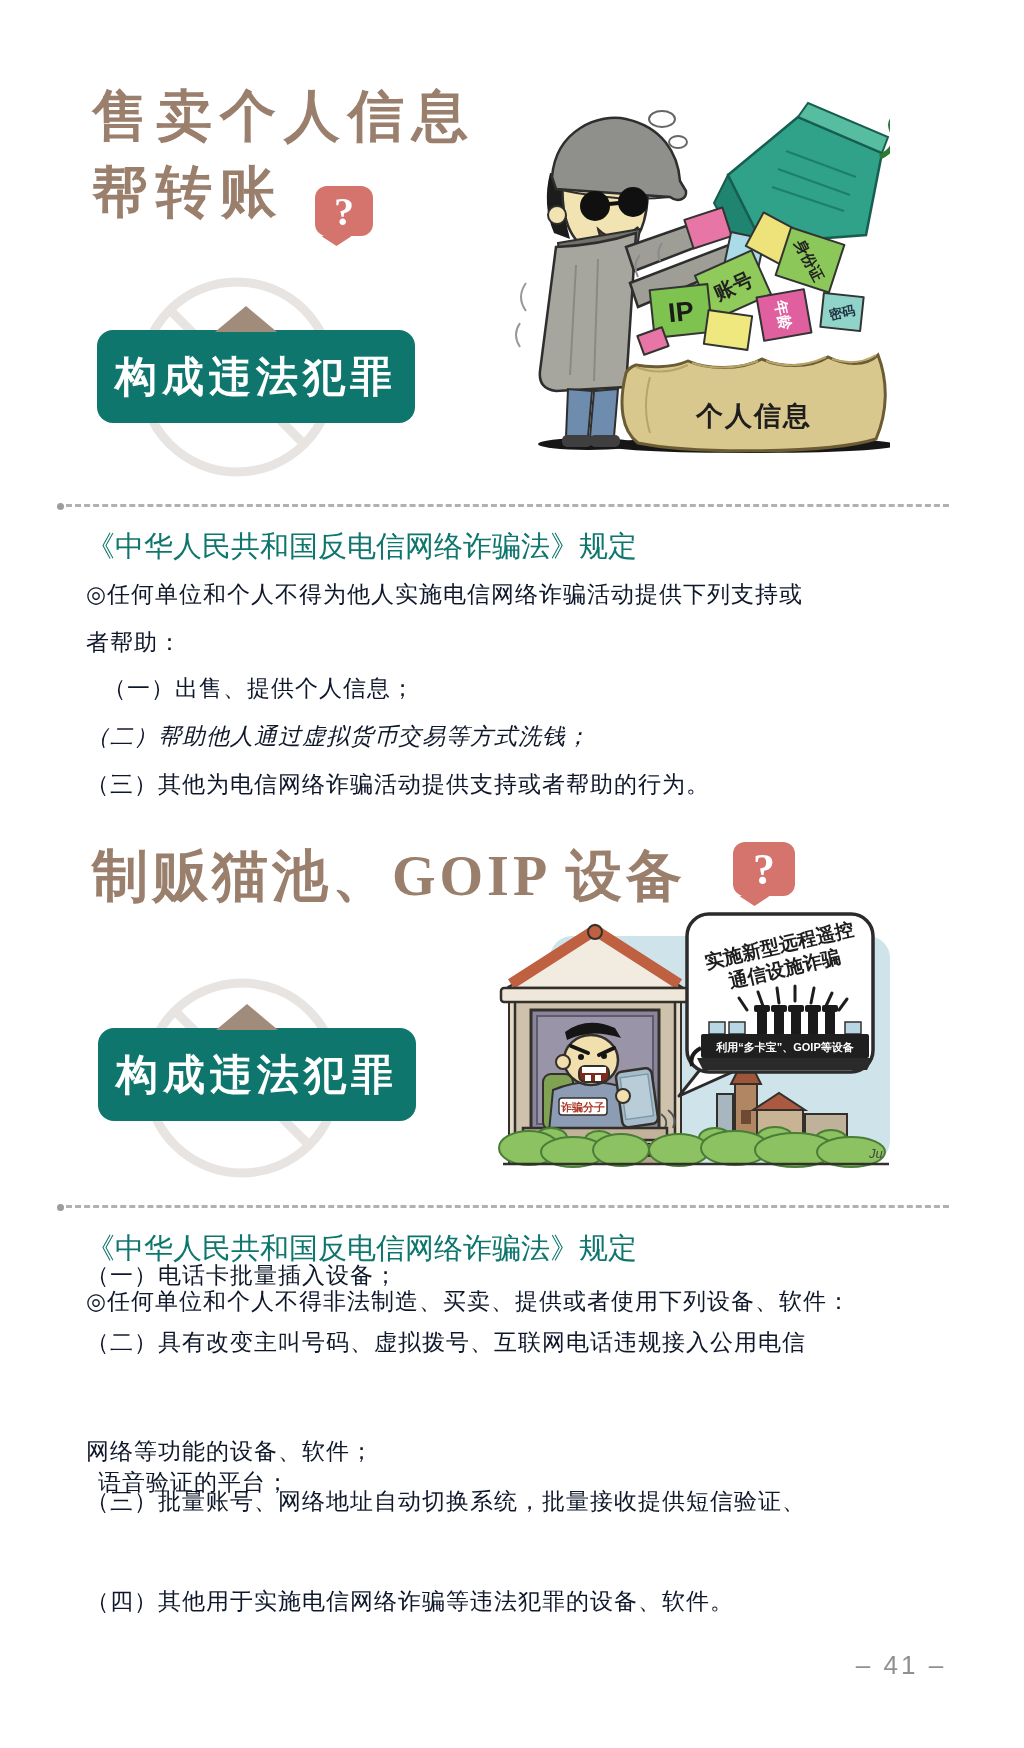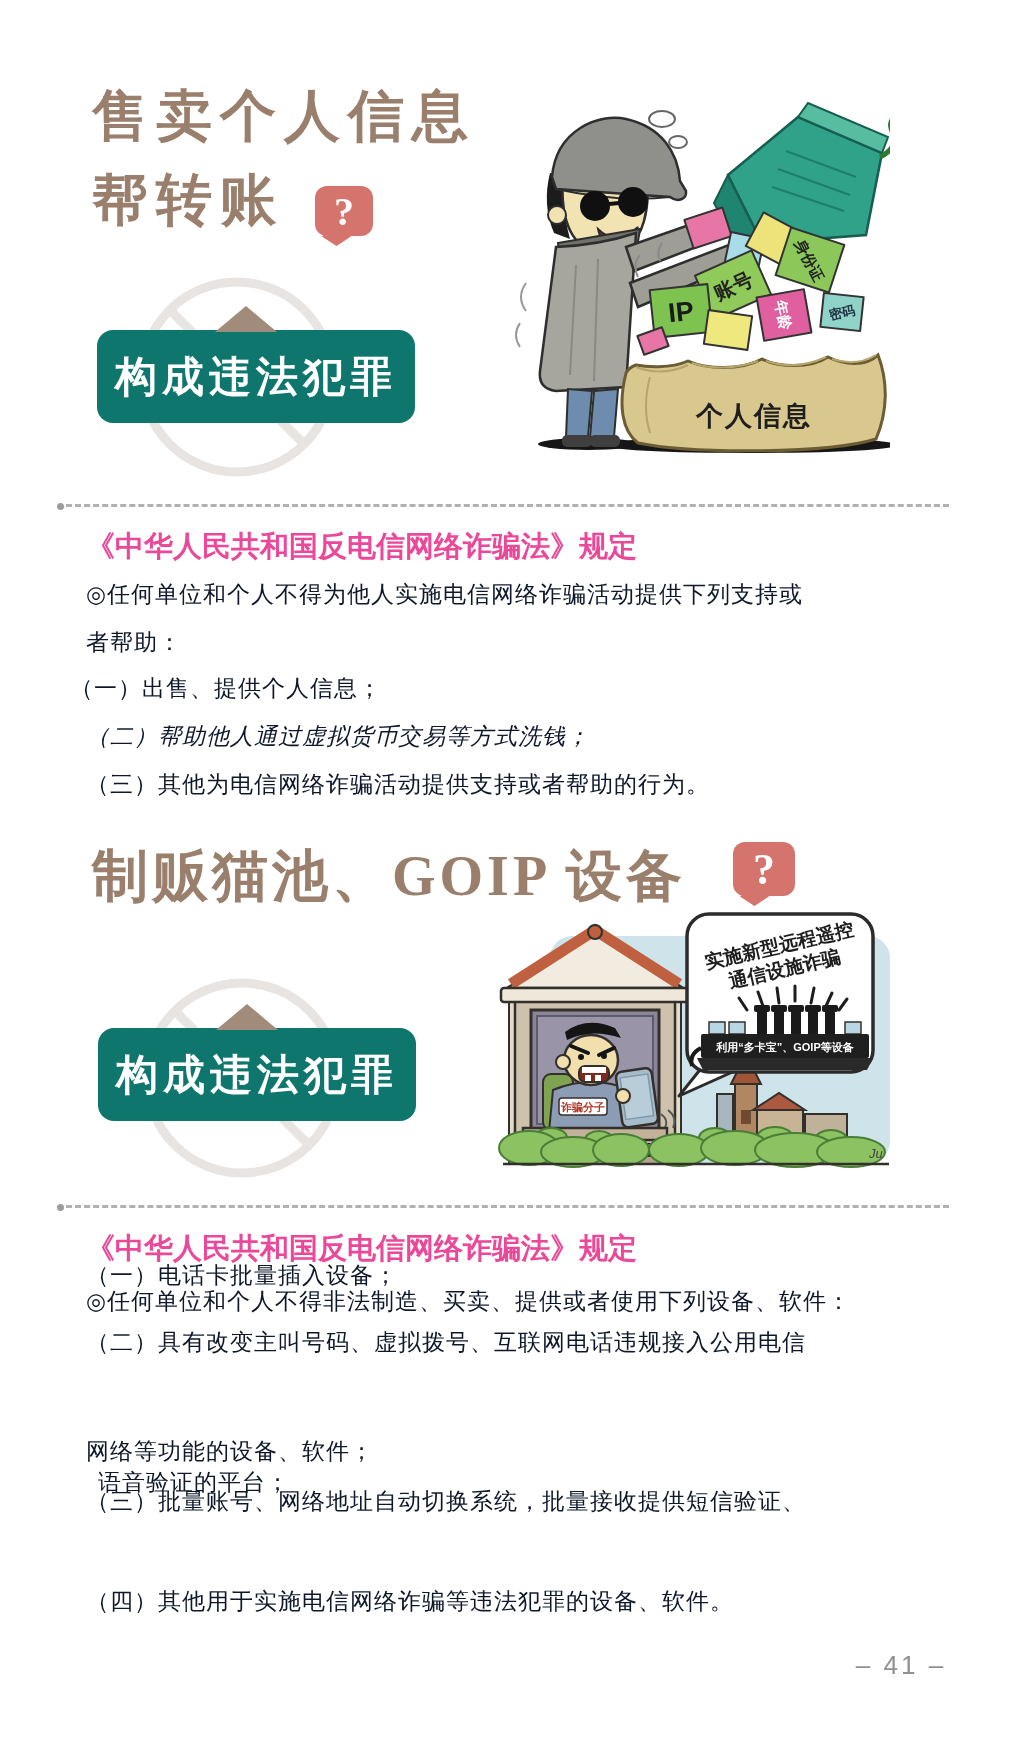--- a/index.html
+++ b/index.html
@@ -26,34 +26,34 @@
   .badge .blabel{color:#ffffff;font-weight:bold;font-size:42px;letter-spacing:5px;white-space:nowrap;}
 
   
   .divider{border-top:3px dashed #b1b1b1;height:0;}
   .divider::before,.divider::after{content:"";position:absolute;top:-4px;width:7px;height:7px;
      border-radius:50%;background:#9c9c9c;}
   .divider::before{left:-9px;}
   .divider::after{right:-9px;}
 
   
-  .law-heading{font-size:29px;font-weight:bold;color:#ec4899;white-space:nowrap;line-height:36px;}
+  .law-heading{font-size:29px;font-weight:normal;color:#0f766e;white-space:nowrap;line-height:36px;}
   .law-line{font-size:23px;color:#0f172a;white-space:nowrap;line-height:36px;letter-spacing:1px;}
 
   .page-number{font-size:26px;color:#909090;letter-spacing:3px;white-space:nowrap;}
 
   svg text{font-family:"Liberation Sans","DejaVu Sans",sans-serif;}
 </style>
 </head>
 <body>
 
 <div class="page">
 
   <div class="abs big-title" style="left:92px;top:88px;">售卖个人信息</div>
-  <div class="abs big-title" style="left:92px;top:172px;">帮转账</div>
+  <div class="abs big-title" style="left:92px;top:164px;">帮转账</div>
 
   <div class="abs qmark" style="left:315px;top:186px;width:58px;height:50px;">
     <span class="qglyph" style="font-size:40px;">?</span>
     <span class="qtail"></span>
   </div>
 
   <svg class="abs" style="left:430px;top:75px;" width="460" height="378" viewBox="0 0 460 378">
 
     <g>
       <ellipse cx="158" cy="369" rx="50" ry="6" fill="#161616"></ellipse>
@@ -171,21 +171,21 @@
   <div class="abs badge" style="left:97px;top:330px;width:318px;height:93px;">
     <span class="tri"></span>
     <span class="blabel">构成违法犯罪</span>
   </div>
 
   <div class="abs divider" style="left:66px;top:504px;width:892px;"></div>
 
   <div class="abs law-heading" style="left:86px;top:528px;">《中华人民共和国反电信网络诈骗法》规定</div>
   <p class="abs law-line" style="left:86px;top:576px;margin:0;">◎任何单位和个人不得为他人实施电信网络诈骗活动提供下列支持或</p>
   <p class="abs law-line" style="left:86px;top:624px;margin:0;">者帮助：</p>
-  <p class="abs law-line" style="left:70px;top:670px;margin:0;">（一）出售、提供个人信息；</p>
+  <p class="abs law-line" style="left:103px;top:670px;margin:0;">（一）出售、提供个人信息；</p>
   <p class="abs law-line" style="left:86px;top:718px;margin:0;font-style:italic;">（二）帮助他人通过虚拟货币交易等方式洗钱；</p>
   <p class="abs law-line" style="left:86px;top:766px;margin:0;">（三）其他为电信网络诈骗活动提供支持或者帮助的行为。</p>
 
   <div class="abs big-title t2" style="left:92px;top:848px;">制贩猫池、GOIP 设备</div>
   <div class="abs qmark" style="left:733px;top:842px;width:62px;height:54px;">
     <span class="qglyph" style="font-size:44px;">?</span>
     <span class="qtail"></span>
   </div>
 
   <svg class="abs" style="left:495px;top:898px;" width="400" height="272" viewBox="0 0 400 272">

